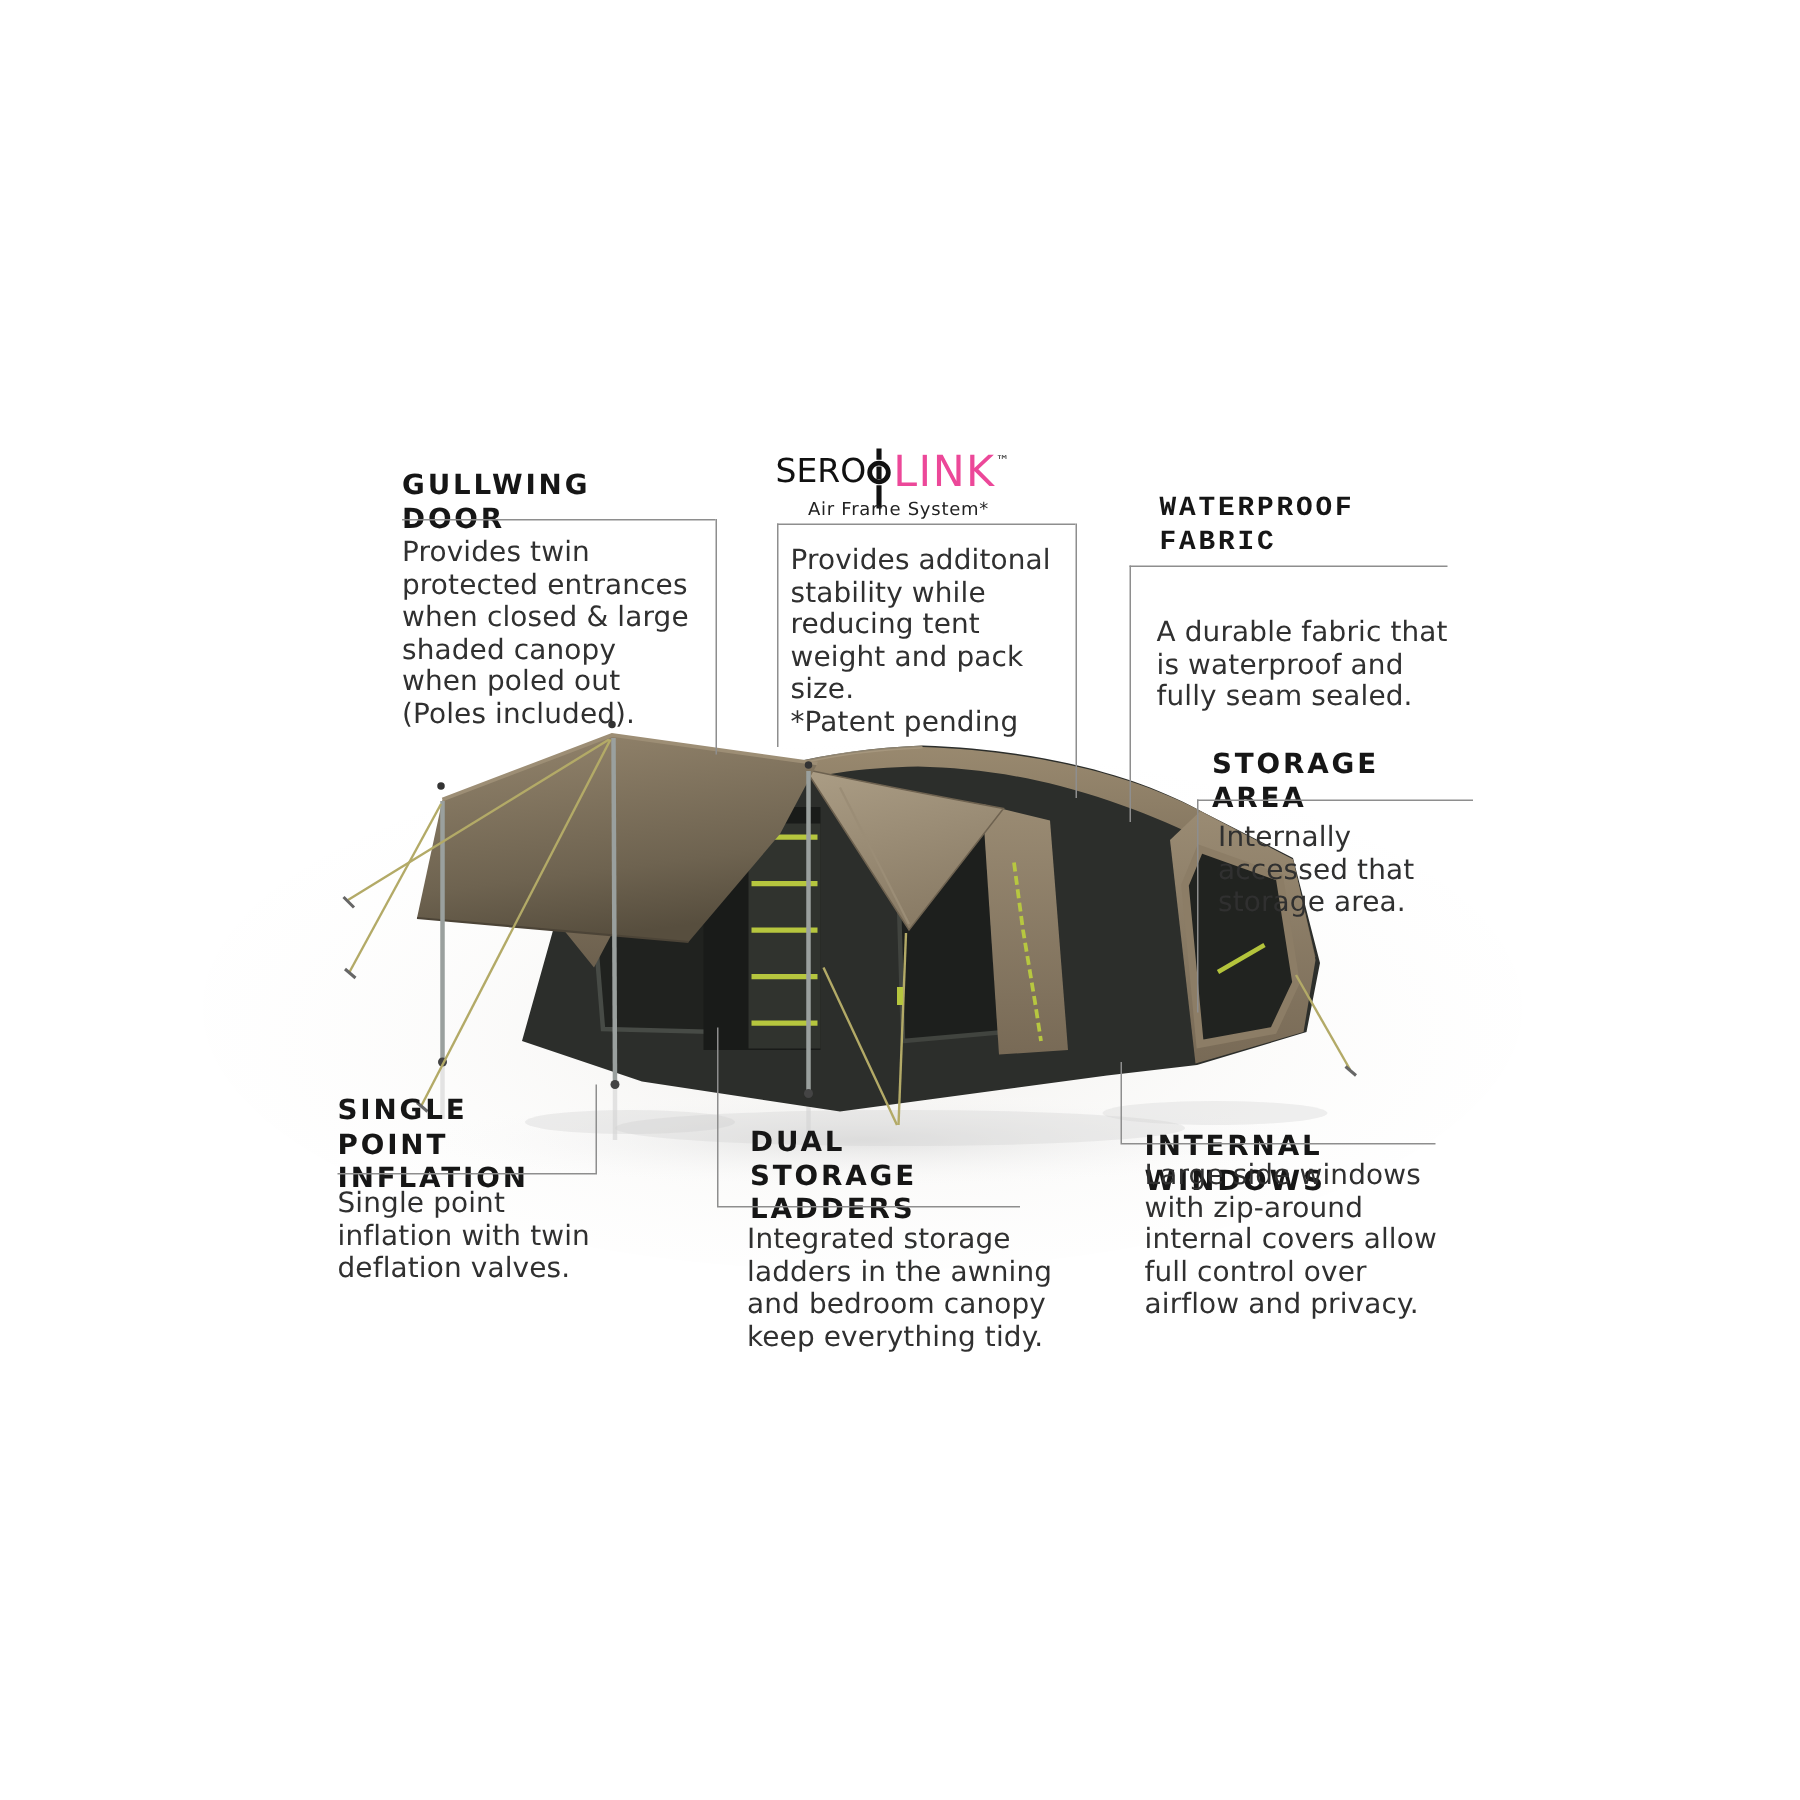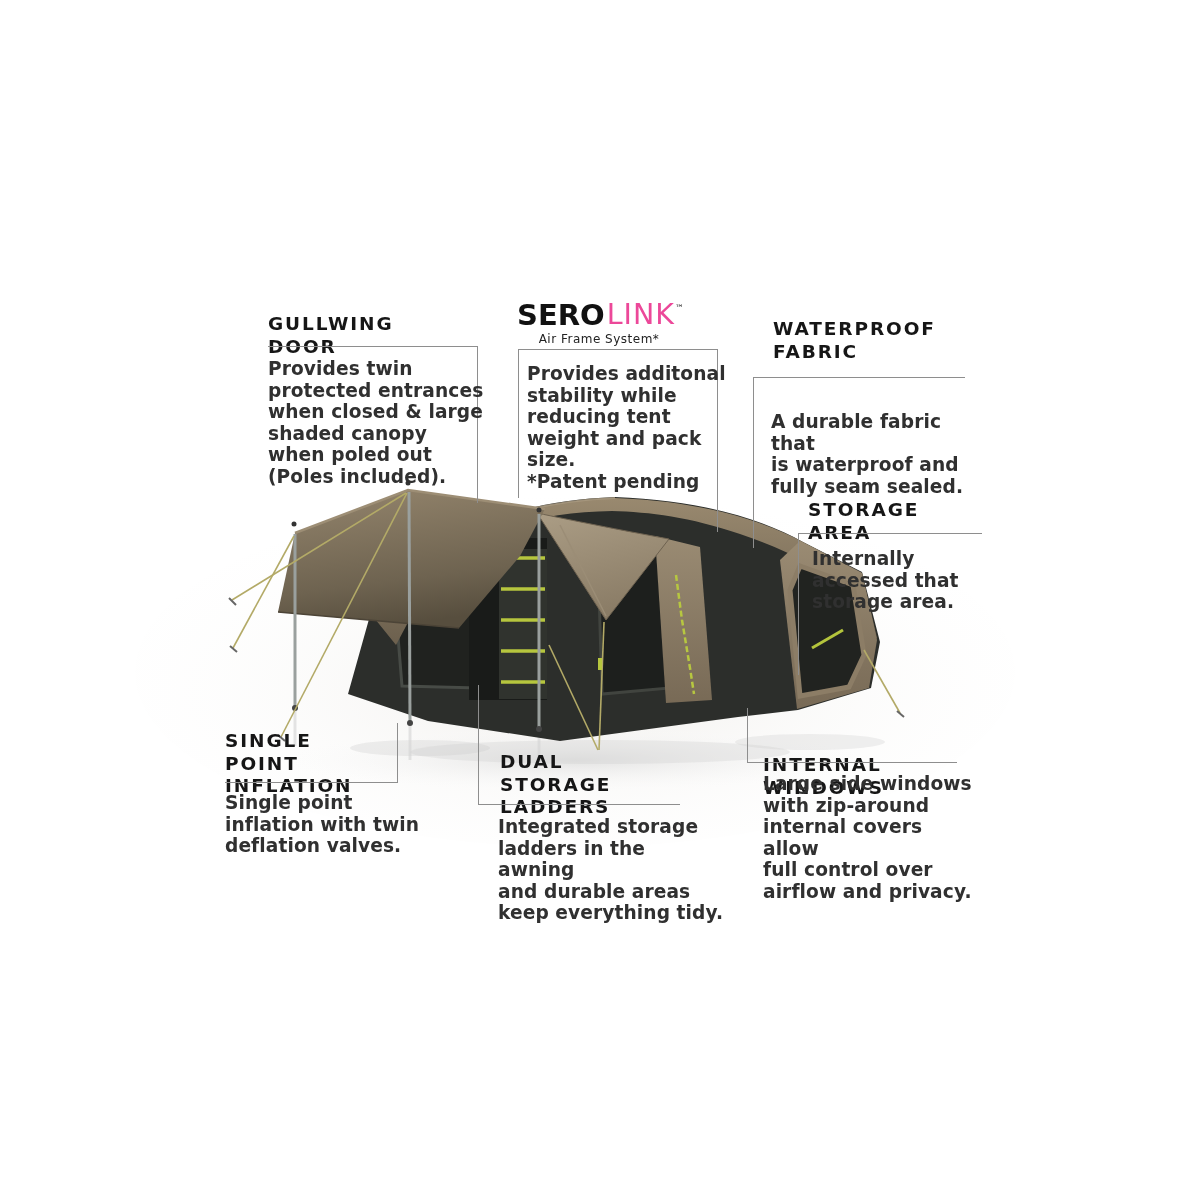--- a/index.html
+++ b/index.html
@@ -8,28 +8,28 @@
     font-family:"DejaVu Sans","Liberation Sans",sans-serif;overflow:hidden;
   }
   #tent-svg{position:absolute;left:0;top:0;width:1200px;height:1200px;}
   .callout{position:absolute;}
   .co-title{
     position:absolute;white-space:pre-line;font-weight:700;font-size:18.5px;
     line-height:22.5px;letter-spacing:1.9px;color:#161616;
   }
   .co-body{
     position:absolute;white-space:pre-line;font-size:18.6px;line-height:21.6px;
-    letter-spacing:0.1px;color:#303030;font-weight:bold;
+    letter-spacing:0.1px;color:#303030;
   }
   .rule{position:absolute;height:1px;background:#8e8e8e;}
   .leader{position:absolute;width:1px;background:#8e8e8e;}
   
   #serolink-logo{position:absolute;left:517px;top:298px;width:166px;}
   .logo-row{display:flex;align-items:flex-start;height:42px;}
-  .logo-bold{font-weight:700;font-size:29px;line-height:34px;color:#111;letter-spacing:0;}
+  .logo-bold{font-weight:400;font-size:22px;line-height:34px;color:#111;letter-spacing:0;}
   .logo-light{font-weight:400;font-size:28.5px;line-height:34px;color:#ec4899;letter-spacing:1px;}
   .logo-tm{font-size:9px;line-height:9px;margin-top:6px;color:#222;}
   .logo-sym{margin:0 1px 0 1px;}
   .logo-tagline{
     text-align:center;font-size:12px;letter-spacing:0.5px;color:#222;
     margin-top:-8px;width:164px;
   }
 </style>
 </head>
 <body>
@@ -185,21 +185,21 @@
     <div class="leader" style="left:717px;top:349px;height:183px;"></div>
     <div class="co-body" style="left:527px;top:363px;width:220px;">Provides additonal
 stability while
 reducing tent
 weight and pack
 size.
 *Patent pending</div>
   </div>
 
   <div class="callout">
-    <div class="co-title" style="left:773px;top:318px;">WATERPROOF
+    <div class="co-title" style="left:773px;top:328px;font-family:Liberation Mono, monospace;">WATERPROOF
 FABRIC</div>
     <div class="rule" style="left:753px;top:377px;width:212px;"></div>
     <div class="leader" style="left:753px;top:377px;height:171px;"></div>
     <div class="co-body" style="left:771px;top:411px;width:220px;">A durable fabric that
 is waterproof and
 fully seam sealed.</div>
   </div>
 
   <div class="callout">
     <div class="co-title" style="left:808px;top:499px;">STORAGE AREA</div>
@@ -220,21 +220,21 @@
 deflation valves.</div>
   </div>
 
   <div class="callout">
     <div class="co-title" style="left:500px;top:751px;">DUAL STORAGE
 LADDERS</div>
     <div class="rule" style="left:478px;top:804px;width:202px;"></div>
     <div class="leader" style="left:478px;top:685px;height:119px;"></div>
     <div class="co-body" style="left:498px;top:816px;width:230px;">Integrated storage
 ladders in the awning
-and durable areas
+and bedroom canopy
 keep everything tidy.</div>
   </div>
 
   <div class="callout">
     <div class="co-title" style="left:763px;top:714px;margin-top:40px;">INTERNAL
 WINDOWS</div>
     <div class="rule" style="left:747px;top:762px;width:210px;"></div>
     <div class="leader" style="left:747px;top:708px;height:54px;"></div>
     <div class="co-body" style="left:763px;top:773px;width:220px;">Large side windows
 with zip-around

